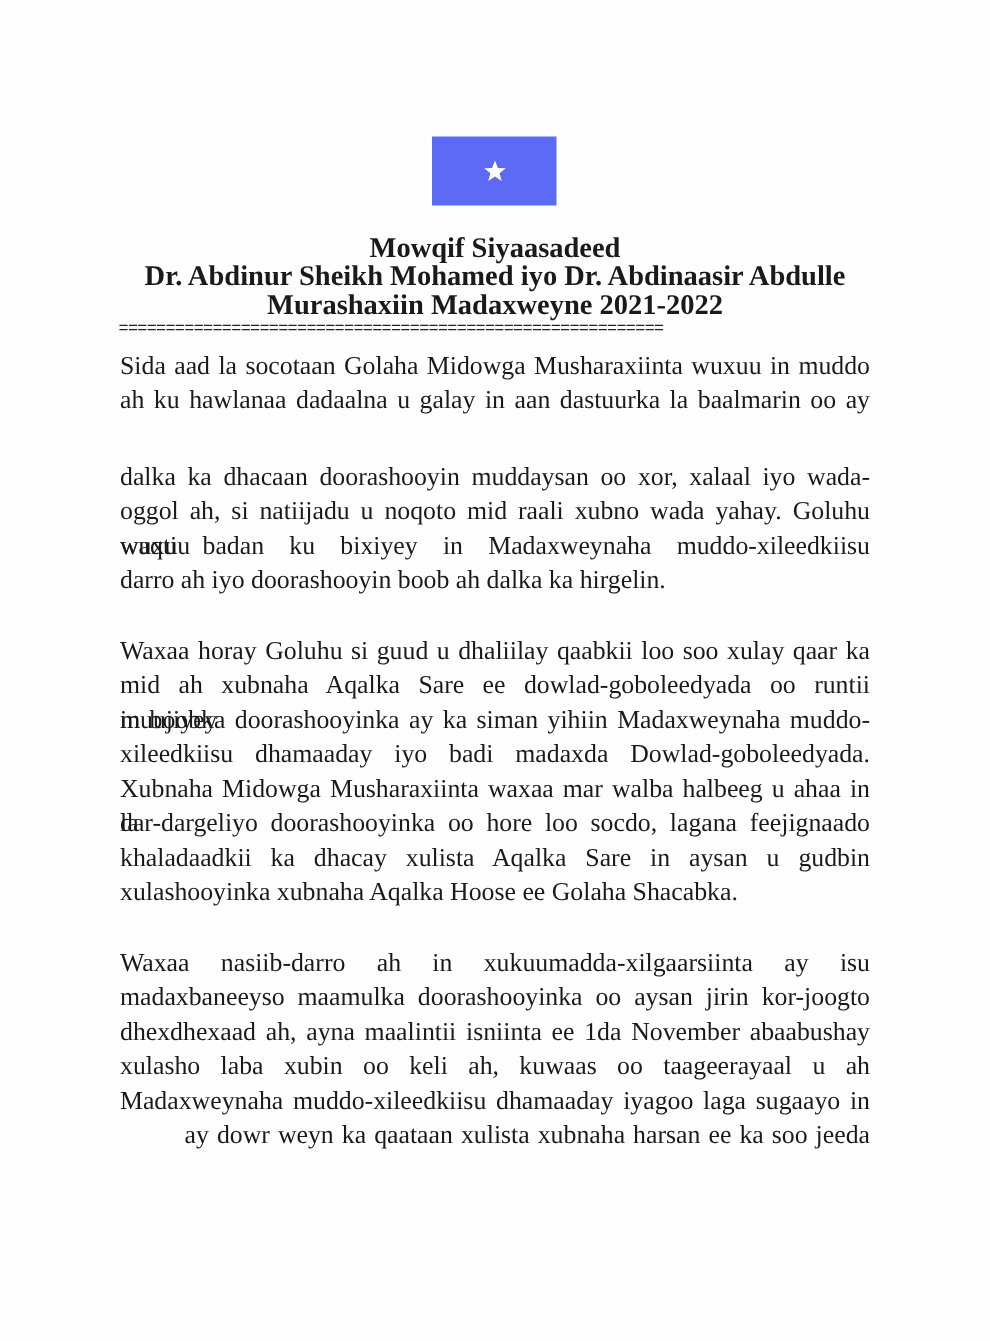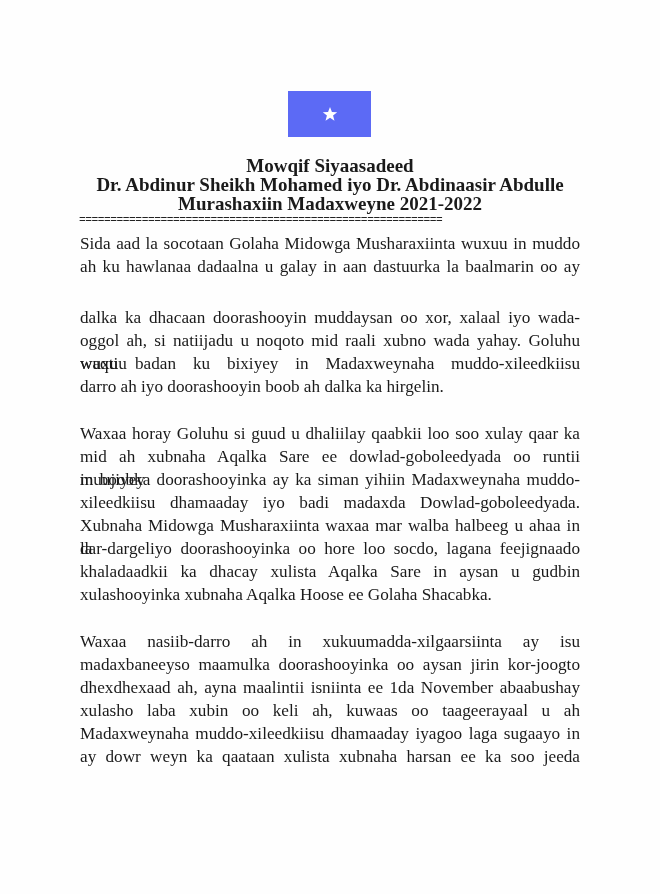--- a/index.html
+++ b/index.html
@@ -123,17 +123,17 @@
       <span class="line" style="white-space: normal; text-align-last: justify;">khaladaadkii ka dhacay xulista Aqalka Sare in aysan u gudbin</span>
       <span class="line last" style="white-space: normal;">xulashooyinka xubnaha Aqalka Hoose ee Golaha Shacabka.</span>
     </div>
 
     <div class="para">
       <span class="line" style="white-space: normal; text-align-last: justify;">Waxaa nasiib-darro ah in xukuumadda-xilgaarsiinta ay isu</span>
       <span class="line" style="white-space: normal; text-align-last: justify;">madaxbaneeyso maamulka doorashooyinka oo aysan jirin kor-joogto</span>
       <span class="line" style="white-space: normal; text-align-last: justify;">dhexdhexaad ah, ayna maalintii isniinta ee 1da November abaabushay</span>
       <span class="line" style="white-space: normal; text-align-last: justify;">xulasho laba xubin oo keli ah, kuwaas oo taageerayaal u ah</span>
       <span class="line" style="white-space: normal; text-align-last: justify;">Madaxweynaha muddo-xileedkiisu dhamaaday iyagoo laga sugaayo in</span>
-      <span class="line" style="white-space: normal; text-align-last: justify;">ay dowr weyn ka qaataan xulista xubnaha harsan ee ka soo jeeda</span>
+      <span class="line" style="white-space: normal; text-align-last: justify; margin-left: 43px;">ay dowr weyn ka qaataan xulista xubnaha harsan ee ka soo jeeda</span>
     </div>
   </div>
 
 </div>
 
 </body></html>

